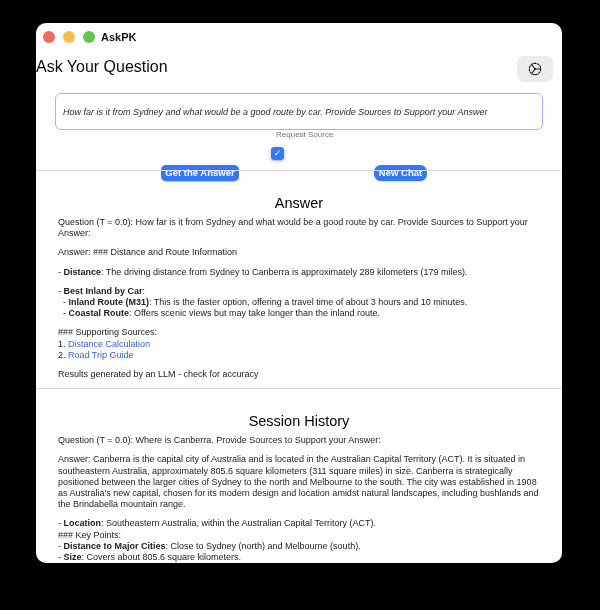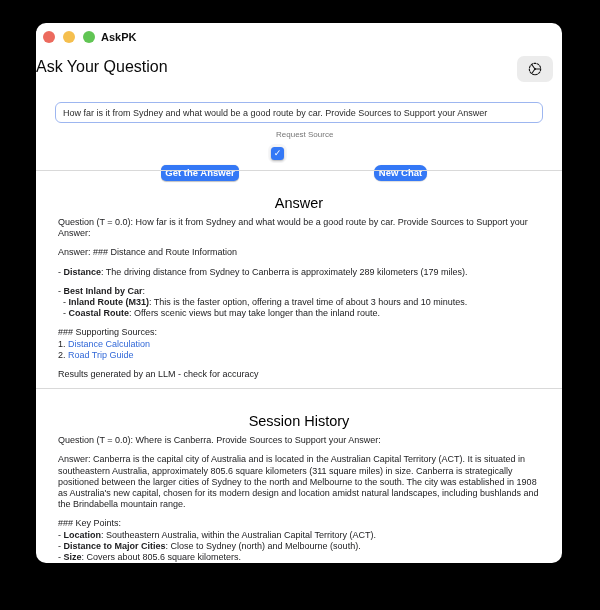--- a/index.html
+++ b/index.html
@@ -20,24 +20,24 @@
   .tl-yellow{background:#f5bf4e;}
   .tl-green{background:#61c554;}
   .win-title{position:absolute;top:8px;left:65px;font-size:11px;font-weight:700;color:#111;line-height:12px;}
   
   .page-title{position:absolute;top:35px;left:0;right:0;text-align:left;
     font-size:16px;font-weight:400;color:#0a0a0a;}
   .settings-btn{position:absolute;top:33px;right:9px;width:36px;height:26px;border:none;
     background:#ececec;border-radius:7px;display:flex;align-items:center;justify-content:center;cursor:pointer;padding:0;}
   .settings-btn svg{display:block;}
   
-  .question-input{position:absolute;top:79px;left:19px;width:488px;height:21px;
+  .question-input{position:absolute;top:70px;left:19px;width:488px;height:37px;
     border:1.5px solid #9db6f0;border-radius:6px;font-size:9px;color:#2b2b2b;
     padding:0 7px;box-sizing:border-box;outline:none;
-    font-family:"Liberation Sans","DejaVu Sans",sans-serif;background:#fff;}
+    font-family:"Liberation Sans","DejaVu Sans",sans-serif;background:#fff;font-style:italic;}
   
   .btn{position:absolute;height:16px;border:none;border-radius:5px;background:var(--accent,#3478f6);
     color:#fff;font-size:9.5px;font-weight:700;line-height:16px;text-align:center;padding:0 10px;
     cursor:pointer;font-family:"Liberation Sans","DejaVu Sans",sans-serif;box-shadow:0 .5px 1px rgba(0,0,0,.25);margin-top:27px;}
   .btn-get{left:125px;top:115px;width:78px;padding:0;}
   .btn-new{left:338px;top:115px;width:53px;padding:0;border-radius:7px;}
   .cb-label{position:absolute;left:240px;top:107px;font-size:8px;color:#767676;}
   .checkbox{position:absolute;left:235px;top:124px;width:13px;height:13px;border-radius:3.5px;
     background:var(--accent,#3478f6);color:#fff;font-size:9px;font-weight:700;text-align:center;line-height:13px;
     cursor:pointer;box-shadow:0 1px 2px rgba(0,0,0,.28), 0 0 0 3px rgba(245,245,246,.9);}
@@ -121,22 +121,22 @@
     <div class="section">
       <div class="section-heading">Session History</div>
       <div>
           <div class="block">
             <div class="line"><span>Question (T = 0.0): Where is Canberra. Provide Sources to Support your Answer:</span></div>
           </div>
           <div class="block">
             <div class="line"><span>Answer: Canberra is the capital city of Australia and is located in the Australian Capital Territory (ACT). It is situated in southeastern Australia, approximately 805.6 square kilometers (311 square miles) in size. Canberra is strategically positioned between the larger cities of Sydney to the north and Melbourne to the south. The city was established in 1908 as Australia's new capital, chosen for its modern design and location amidst natural landscapes, including bushlands and the Brindabella mountain range.</span></div>
           </div>
           <div class="block">
+            <div class="line"><span>- </span><span class="bold">Location</span><span>: Southeastern Australia, within the Australian Capital Territory (ACT).</span></div>
             <div class="line"><span>### Key Points:</span></div>
-            <div class="line"><span>- </span><span class="bold">Location</span><span>: Southeastern Australia, within the Australian Capital Territory (ACT).</span></div>
             <div class="line"><span>- </span><span class="bold">Distance to Major Cities</span><span>: Close to Sydney (north) and Melbourne (south).</span></div>
             <div class="line"><span>- </span><span class="bold">Size</span><span>: Covers about 805.6 square kilometers.</span></div>
           </div>
           <div class="block">
             <div class="line"><span>### Supporting Sources:</span></div>
             <div class="line"><span>1. </span><a class="link" href="#">Canberra's Official Website</a></div>
           </div>
         </div>
     </div>
   </div>

